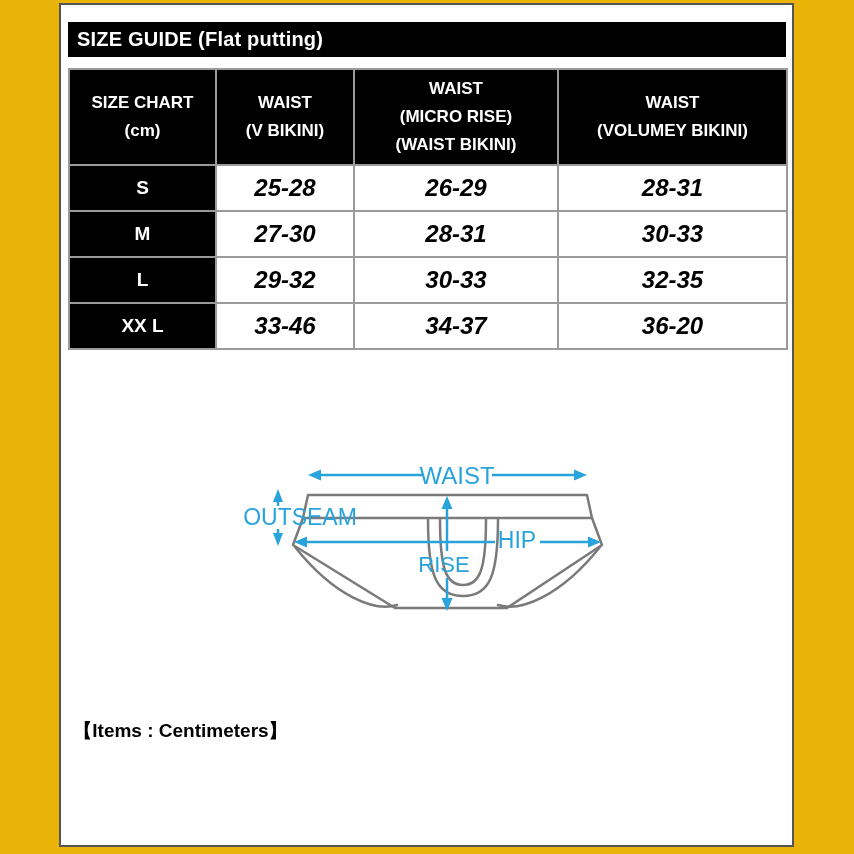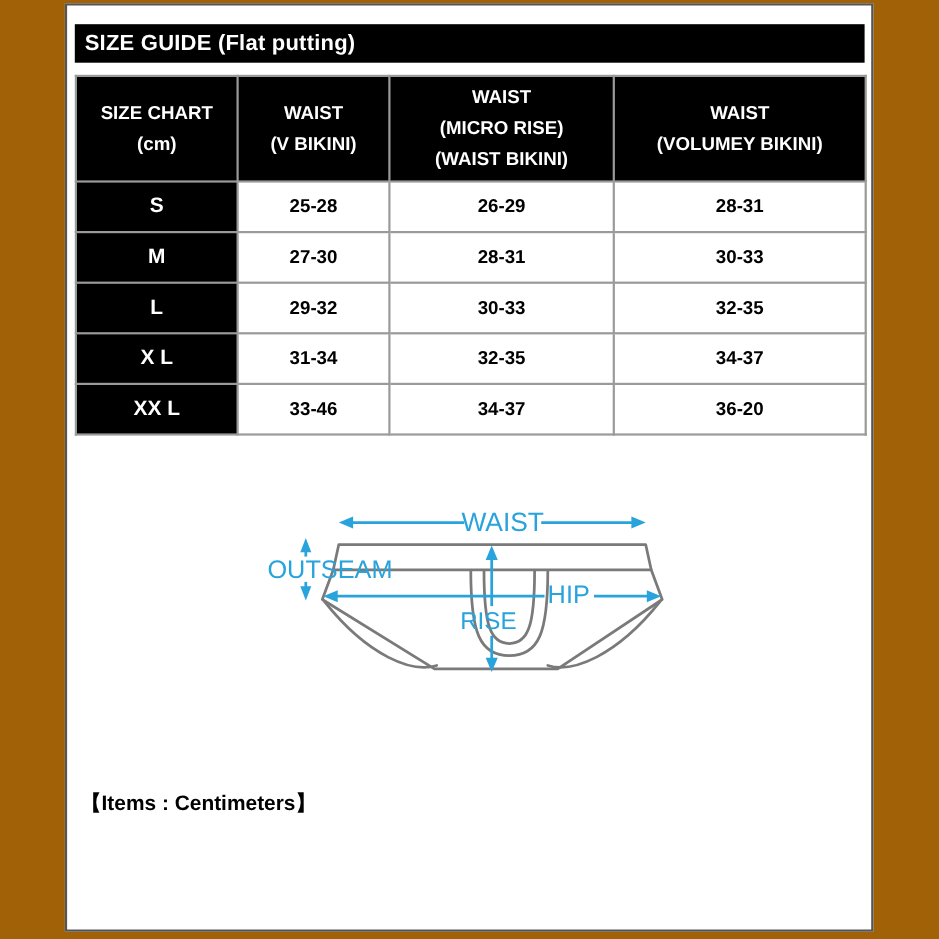--- a/index.html
+++ b/index.html
@@ -5,21 +5,21 @@
   html, body {
     margin: 0;
     padding: 0;
     background: #ffffff;
     font-family: "Liberation Sans", "DejaVu Sans", sans-serif;
   }
   .page {
     position: relative;
     width: 854px;
     height: 854px;
-    background: #a16207;
+    background: #eab308;
     overflow: hidden;
   }
   .frame {
     position: absolute;
     left: 59px;
     top: 3px;
     width: 731px;
     height: 840px;
     border: 2px solid #555555;
     background: #ffffff;
@@ -69,23 +69,24 @@
   table.size-table td.size-cell {
     background: #000000;
     color: #ffffff;
     font-size: 19px;
     font-weight: bold;
     height: 44px;
   }
   table.size-table td.value-cell {
     background: #ffffff;
     color: #000000;
-    font-size: 17px;
+    font-size: 24px;
     font-weight: bold;
     height: 44px;
+    font-style: italic;
   }
   .diagram-svg {
     position: absolute;
     left: 179px;
     top: 440px;
   }
   .diagram-label {
     font-family: "Liberation Sans", "DejaVu Sans", sans-serif;
     font-weight: 400;
   }
@@ -151,26 +152,20 @@
             <td class="value-cell">28-31</td>
             <td class="value-cell">30-33</td>
           </tr>
           <tr>
             <td class="size-cell">L</td>
             <td class="value-cell">29-32</td>
             <td class="value-cell">30-33</td>
             <td class="value-cell">32-35</td>
           </tr>
           <tr>
-            <td class="size-cell">X L</td>
-            <td class="value-cell">31-34</td>
-            <td class="value-cell">32-35</td>
-            <td class="value-cell">34-37</td>
-          </tr>
-          <tr>
             <td class="size-cell">XX L</td>
             <td class="value-cell">33-46</td>
             <td class="value-cell">34-37</td>
             <td class="value-cell">36-20</td>
           </tr>
         </tbody>
       </table>
     </div>
 
     <svg class="diagram-svg" width="420" height="185" viewBox="0 0 420 185">

